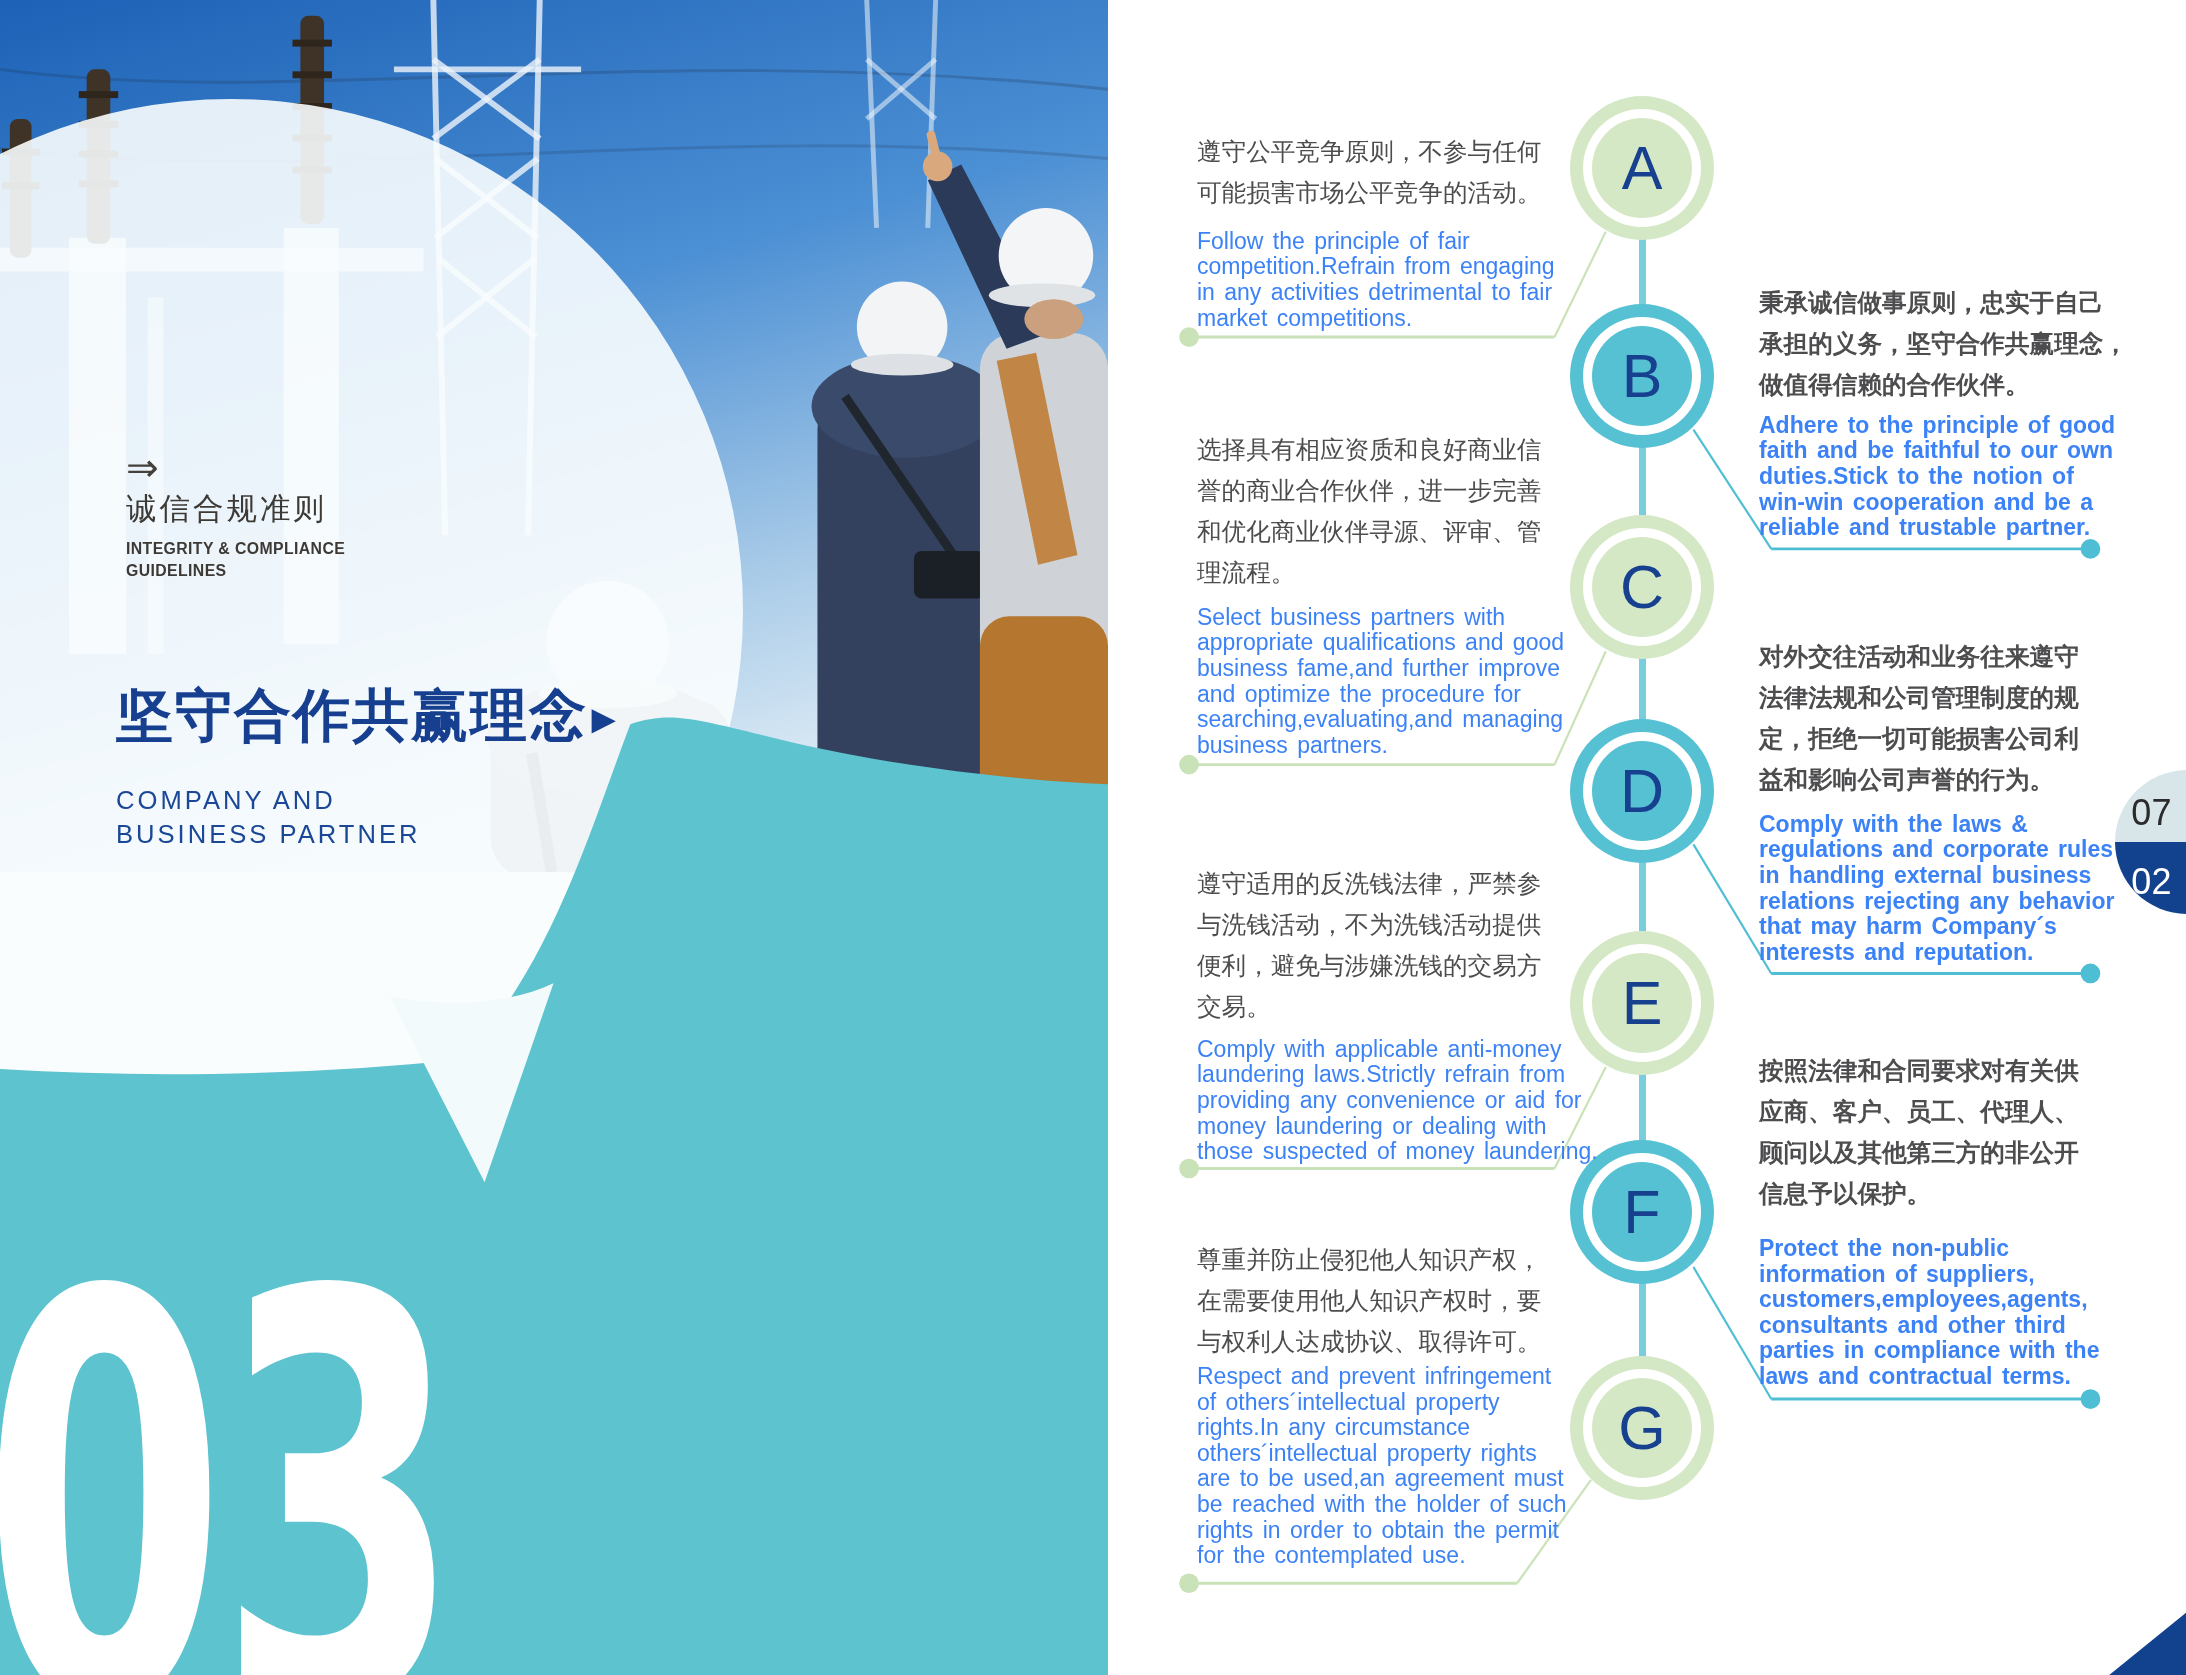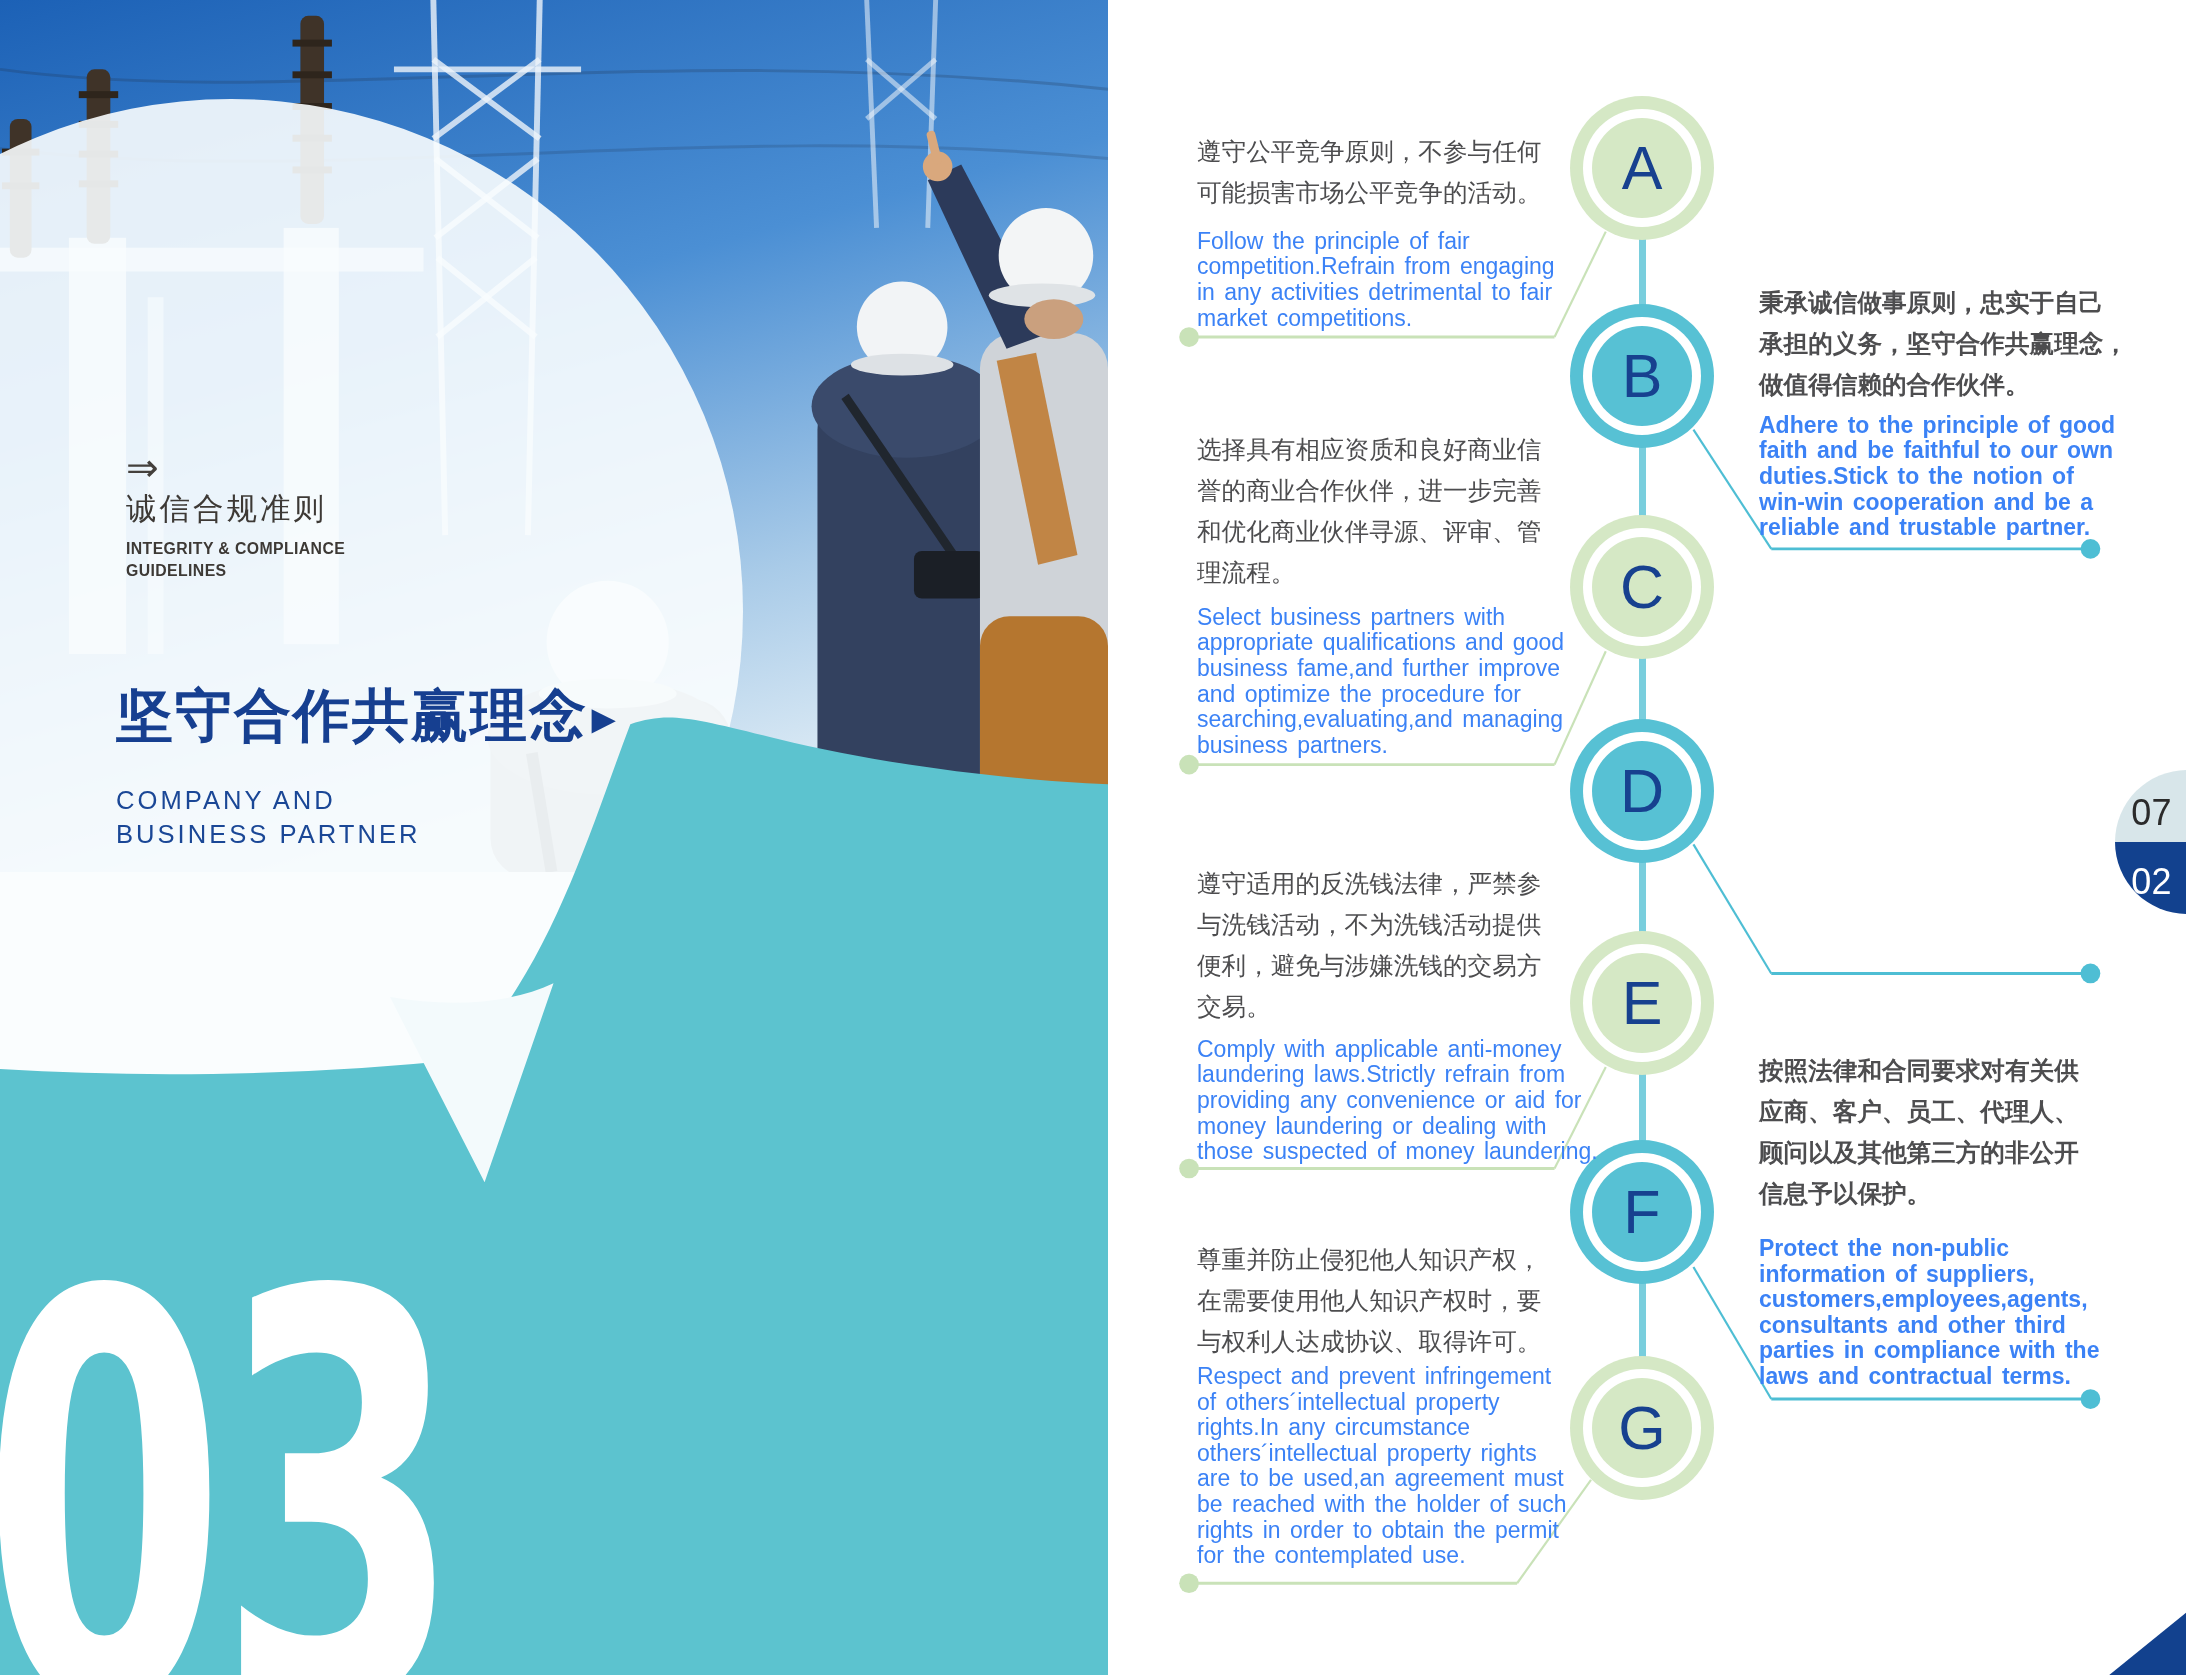--- a/index.html
+++ b/index.html
@@ -268,20 +268,30 @@
 和优化商业伙伴寻源、评审、管
 理流程。</div>
     <div class="en" style="margin-top:11.8px">Select business partners with
 appropriate qualifications and good
 business fame,and further improve
 and optimize the procedure for
 searching,evaluating,and managing
 business partners.</div>
   </div>
   <div class="tblock right" style="top:636px">
+    <div class="cn">对外交往活动和业务往来遵守
+法律法规和公司管理制度的规
+定，拒绝一切可能损害公司利
+益和影响公司声誉的行为。</div>
+    <div class="en" style="margin-top:11.8px">Comply with the laws &amp;
+regulations and corporate rules
+in handling external business
+relations rejecting any behavior
+that may harm Company´s
+interests and reputation.</div>
   </div>
   <div class="tblock left" style="top:863px">
     <div class="cn">遵守适用的反洗钱法律，严禁参
 与洗钱活动，不为洗钱活动提供
 便利，避免与涉嫌洗钱的交易方
 交易。</div>
     <div class="en" style="margin-top:9.9px">Comply with applicable anti-money
 laundering laws.Strictly refrain from
 providing any convenience or aid for
 money laundering or dealing with

